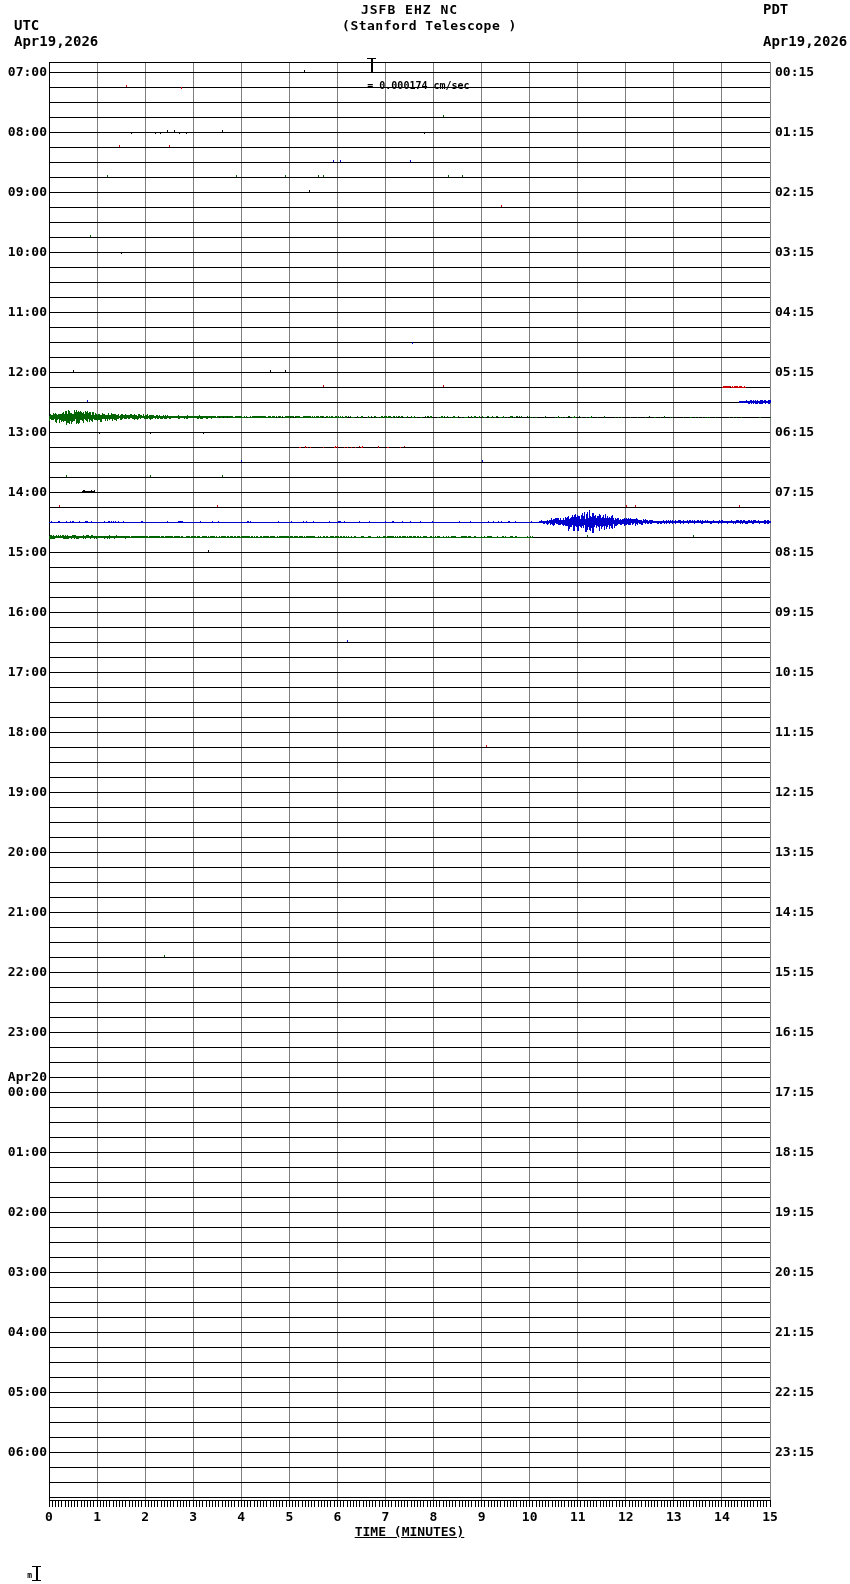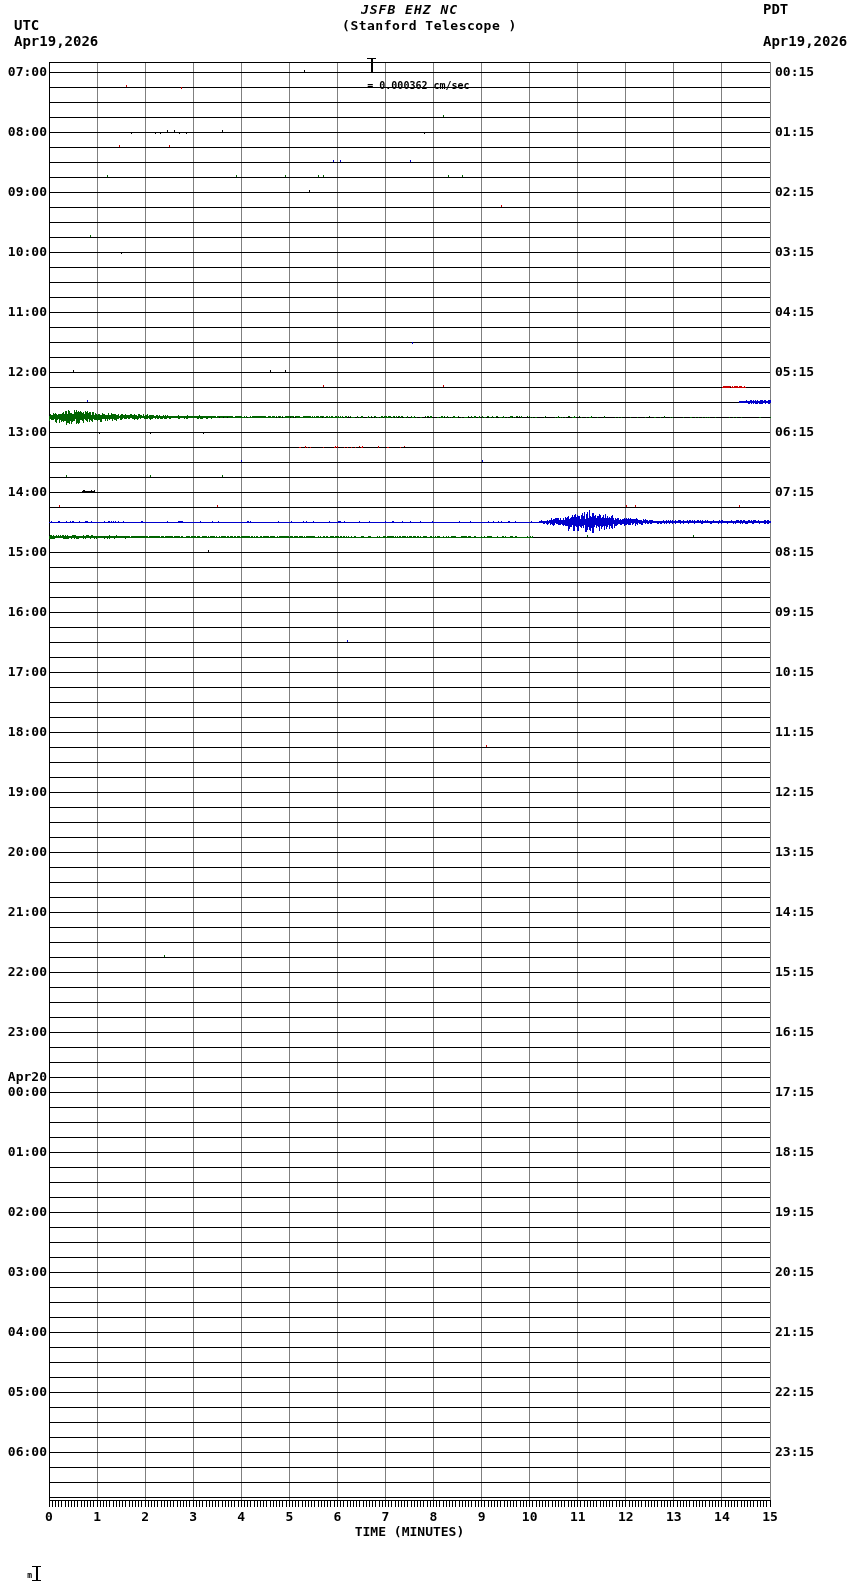--- a/index.html
+++ b/index.html
@@ -14,26 +14,26 @@
   .ibeam{display:inline-block;position:relative;width:9px;height:15px;}
   .ibeam:before{content:"";position:absolute;left:4px;top:0;width:1.5px;height:15px;background:#000;}
   .ibeam:after{content:"";position:absolute;left:0;top:0;width:9px;height:15px;
     border-top:1.5px solid #000;border-bottom:1.5px solid #000;box-sizing:border-box;}
   #plot{position:absolute;left:0;top:0;}
   #plot text{font:bold 13px "DejaVu Sans Mono",monospace;fill:#000;}
 </style>
 </head>
 <body>
 
-<div class="abs ctr b13" style="top:2px;letter-spacing:1px;font-style:italic;">JSFB EHZ NC</div>
+<div class="abs ctr b13" style="top:2px;letter-spacing:1px;">JSFB EHZ NC</div>
 <div class="abs ctr b13" style="top:18px;letter-spacing:0.5px;padding-left:20px;">(Stanford Telescope )</div>
 
 <div class="abs" style="left:348px;top:39px;">
   <span class="ibeam"></span>
-  <span class="b10" style="vertical-align:3px;">= 0.000362 cm/sec</span>
+  <span class="b10" style="vertical-align:3px;">= 0.000174 cm/sec</span>
 </div>
 
 <div class="abs b14" style="left:14px;top:17px;">UTC</div>
 <div class="abs b14" style="left:14px;top:33px;">Apr19,2026</div>
 <div class="abs b14" style="left:763px;top:1px;">PDT</div>
 <div class="abs b14" style="left:763px;top:33px;">Apr19,2026</div>
 
 <svg id="plot" width="850" height="1584" shape-rendering="crispEdges">
     <line x1="97.06666666666666" y1="62" x2="97.06666666666666" y2="1500" stroke="#808080" stroke-width="1"></line>
     <line x1="145.13333333333333" y1="62" x2="145.13333333333333" y2="1500" stroke="#808080" stroke-width="1"></line>
@@ -440,19 +440,19 @@
     <text x="433.53333333333336" y="1521" text-anchor="middle">8</text>
     <text x="481.6" y="1521" text-anchor="middle">9</text>
     <text x="529.6666666666667" y="1521" text-anchor="middle">10</text>
     <text x="577.7333333333333" y="1521" text-anchor="middle">11</text>
     <text x="625.8" y="1521" text-anchor="middle">12</text>
     <text x="673.8666666666667" y="1521" text-anchor="middle">13</text>
     <text x="721.9333333333333" y="1521" text-anchor="middle">14</text>
     <text x="770" y="1521" text-anchor="middle">15</text>
   </svg>
 
-<div class="abs ctr b13" style="top:1524px;">TIME (MINUTES)</div>
+<div class="abs ctr b13" style="top:1524px;text-decoration:underline;">TIME (MINUTES)</div>
 
 <div class="abs" style="left:8px;top:1545px;">
   <span class="tiny-m">m</span><span class="ibeam" style="height:13px;"></span>
   
   
 </div>
 
 </body></html>

